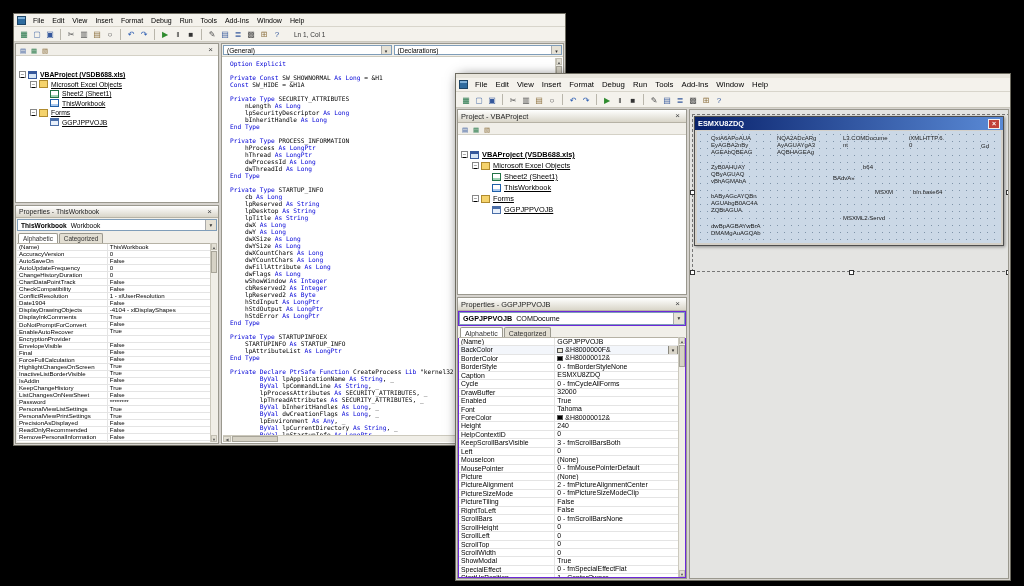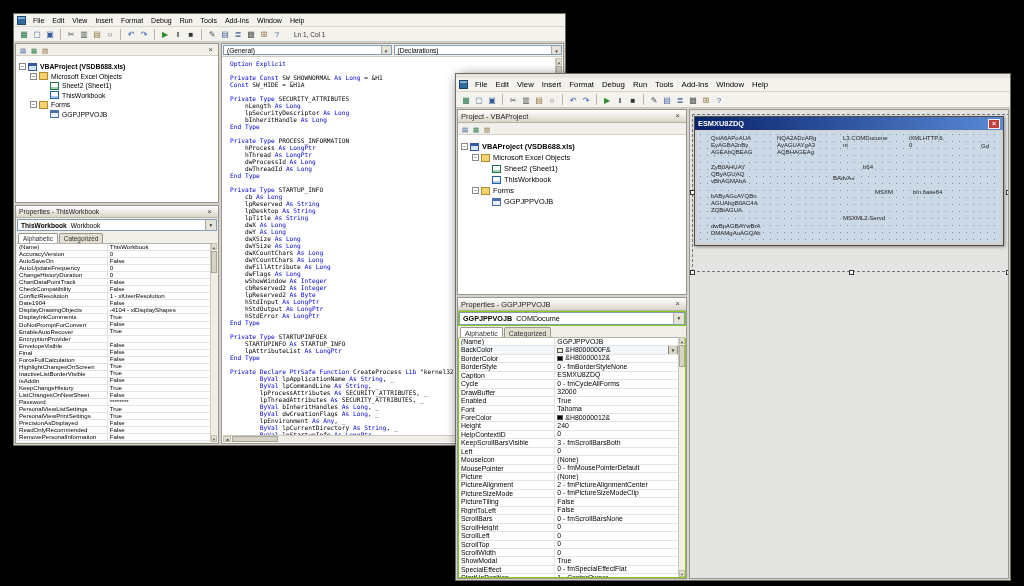--- a/index.html
+++ b/index.html
@@ -71,21 +71,21 @@
                    background:#e3e0d5; border:1px solid #c2bfb3; }
   .vscroll .sarr.bottom { position:absolute; bottom:0; left:0; right:0; }
   .vscroll .sthumb { position:absolute; top:8px; left:0; right:0; height:22px; background:#d6d2c5; border:1px solid #a8a599; }
   .hscroll { position:absolute; left:1px; right:8px; bottom:1px; height:7px; background:#f0eee7; border-top:1px solid #ccc9bd; }
   .hscroll .harr { position:absolute; top:0; bottom:0; width:8px; font-size:4px; text-align:center; line-height:6px;
                    color:#555; background:#e3e0d5; border:1px solid #c2bfb3; }
   .hscroll .harr.right { right:0; }
   .hscroll .hthumb { position:absolute; left:9px; top:0; bottom:0; width:46px; background:#d6d2c5; border:1px solid #a8a599; }
 
   
-  .tree { background:#fff; padding-top:6px; overflow:hidden; }
+  .tree { background:#fff; padding-top:14px; overflow:hidden;text-decoration:underline; }
   .tnode { display:flex; align-items:center; white-space:nowrap; }
   #back-project .tnode { height:9.5px; font-size:6.8px; }
   #front-project .tnode { height:11px; font-size:7.4px; }
   .texp { width:7px; height:7px; border:1px solid #888; font-size:6px; line-height:5.5px; text-align:center;
           margin-right:2px; background:#fff; color:#333; flex:none; }
   .texp.empty { border:none; background:transparent; }
   .tico { width:9px; height:8px; margin-right:3px; flex:none; }
   .ic-project { background:#d6e5f5; border:1px solid #35589c; box-shadow:inset 0 2px 0 #35589c; }
   .ic-folder { background:#f5d36c; border:1px solid #b08b2e; }
   .ic-sheet { background:#fff; border:1px solid #217346; box-shadow:inset 0 -2px 0 #9fd3b5; }
@@ -106,21 +106,21 @@
 
   
   #back-project { left:1px; top:1px; width:204px; height:160px; display:flex; flex-direction:column; }
   #back-props { left:1px; top:163px; width:204px; bottom:1px; background:#f1efe9; }
   #back-props .pgrid { top:37px; }
   #back-props .vscroll { top:37px; bottom:1px; }
   #back-code { left:207px; top:1px; right:1px; bottom:1px; }
 
   
   #front-project { left:1px; top:1px; width:230px; height:186px; display:flex; flex-direction:column; }
-  #front-props { left:1px; top:189px; width:230px; bottom:1px; background:#84cc16; }
+  #front-props { left:1px; top:189px; width:230px; bottom:1px; background:#6d28d9; }
   #front-props .pgrid { top:39px; }
   #front-props .vscroll { top:39px; bottom:1px; }
   #front-mdi { left:233px; top:1px; right:1px; bottom:1px; background:#e4e4e2; }
 
   
   .selrect { position:absolute; left:2px; top:4px; width:318px; height:158px; border:1px dashed #777; }
   #form-win { position:absolute; left:4px; top:6px; width:310px; height:130px; background:#d4d0c8;
               border:1px solid #4e4e4e; box-shadow:1px 1px 3px rgba(0,0,0,.4); }
   #form-title { height:13px; background:linear-gradient(90deg,#08216b,#5a8ad6); color:#fff; font-size:7.4px; font-weight:bold;
                 display:flex; align-items:center; padding:0 3px; }

